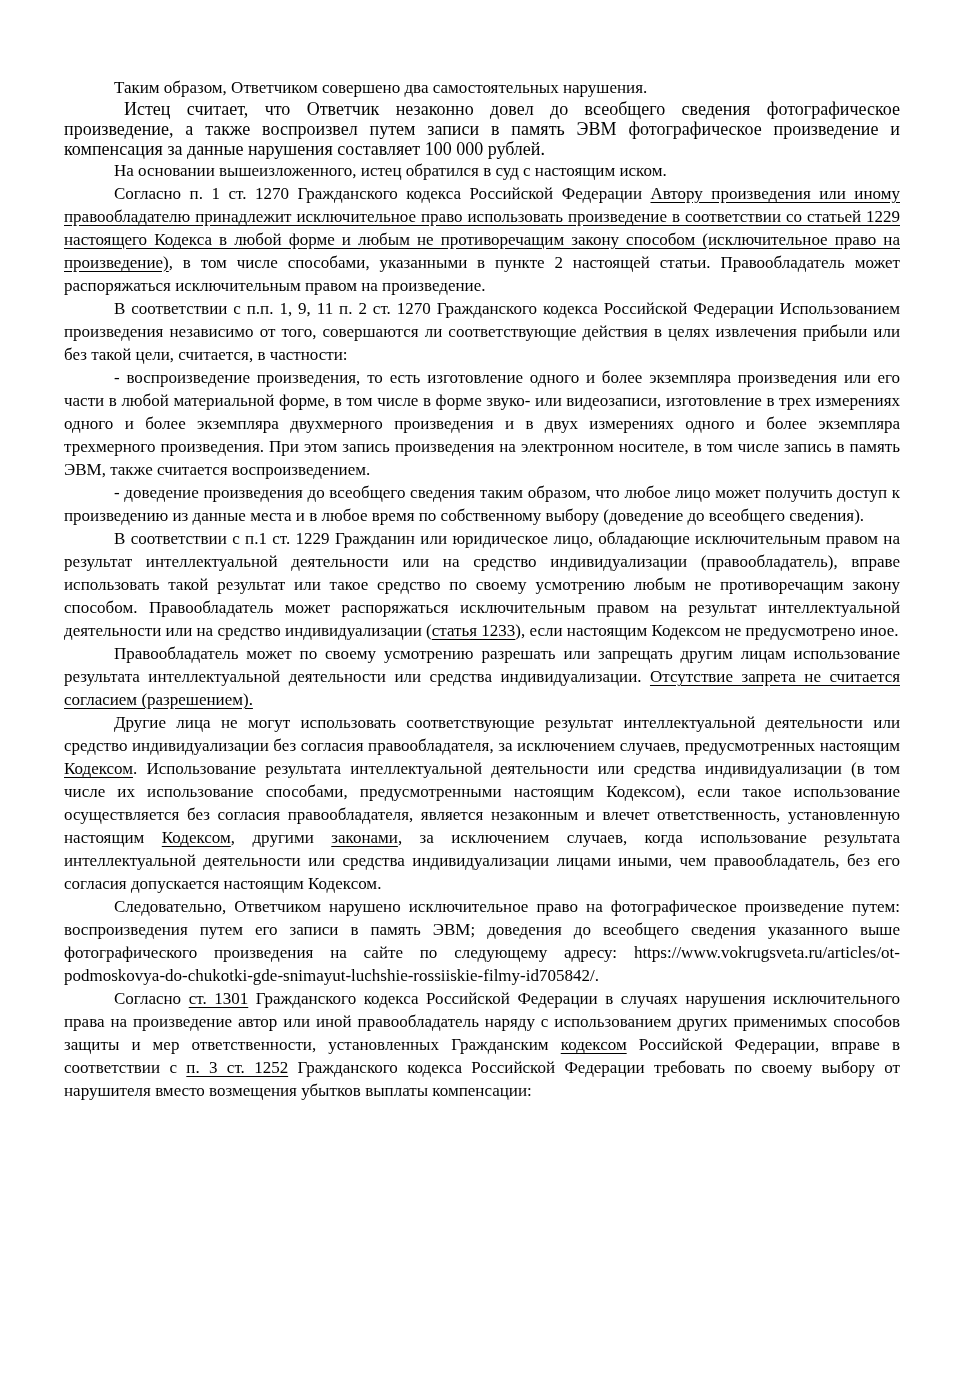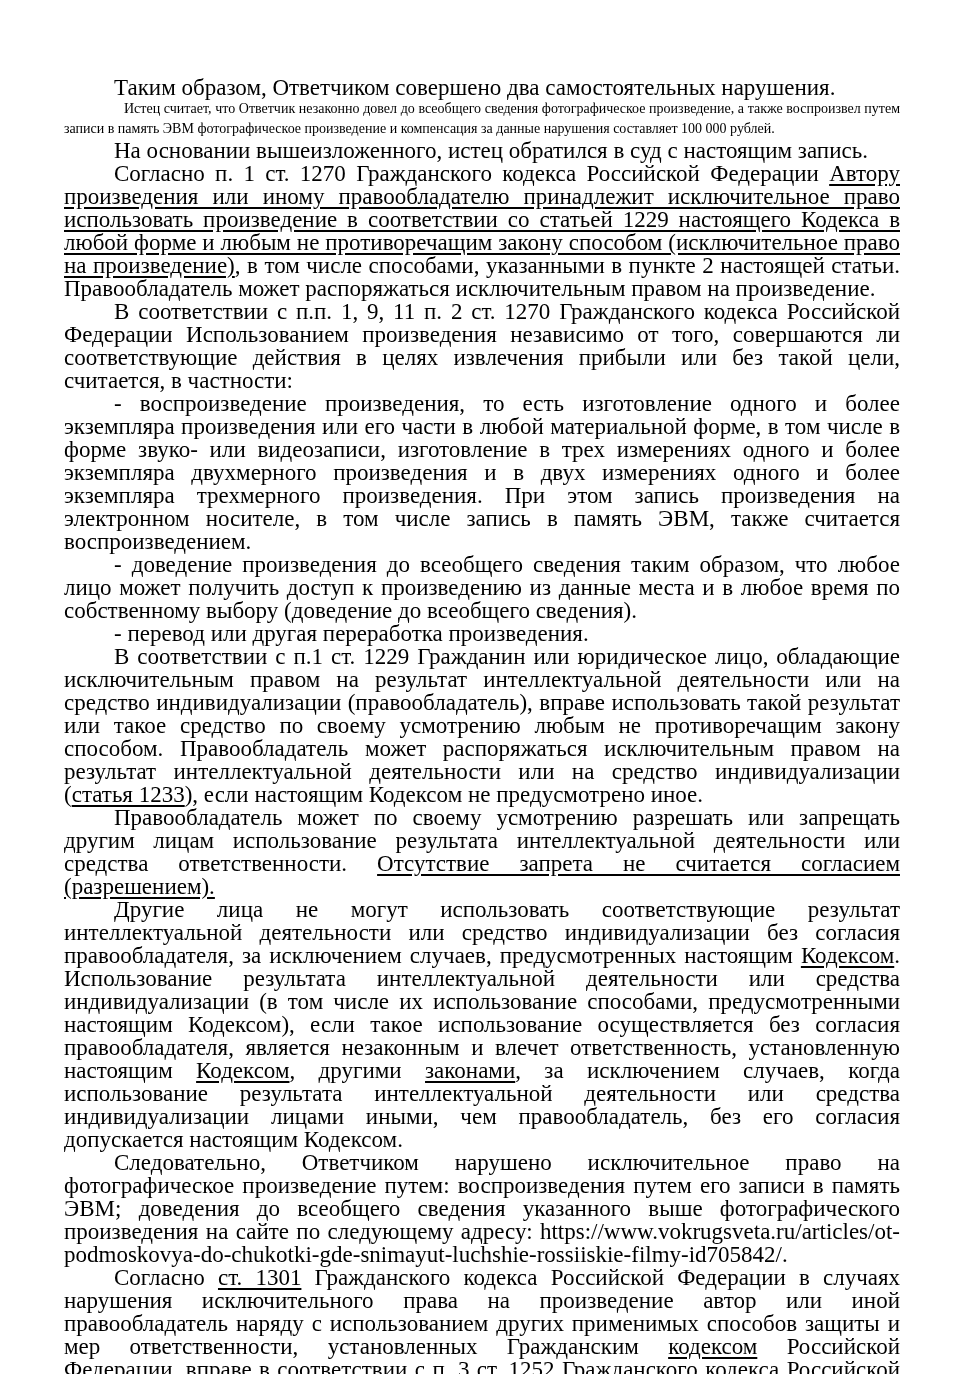--- a/index.html
+++ b/index.html
@@ -16,61 +16,60 @@
   }
   .page {
     box-sizing: border-box;
     width: 970px;
     height: 1374px;
     padding: 76px 70px 40px 64px;
   }
   p.para {
     margin: 0;
     text-align: justify;
-    font-size: 23px;
+    font-size: 17px;
     line-height: 23px;
     text-indent: 50px;
     overflow-wrap: break-word;
     hyphens: none;
   }
   p.para.small {
-    font-size: 14px;
+    font-size: 18px;
     line-height: 20px;
     text-indent: 60px;
   }
   .u {
     text-decoration: underline;
     text-underline-offset: 3px;
     font-family: Liberation Serif, serif;
   }
 </style>
 </head>
 <body>
 
 <div class="page">
 
   <p class="para"><span>Таким образом, Ответчиком совершено два самостоятельных нарушения.</span></p>
 
   <p class="para small"><span>Истец считает, что Ответчик незаконно довел до всеобщего сведения фотографическое произведение, а также воспроизвел путем записи в память ЭВМ фотографическое произведение и компенсация за данные нарушения составляет 100 000 рублей.</span></p>
 
-  <p class="para"><span>На основании вышеизложенного, истец обратился в суд с настоящим запись.</span></p>
+  <p class="para"><span>На основании вышеизложенного, истец обратился в суд с настоящим иском.</span></p>
 
   <p class="para"><span>Согласно п. 1 ст. 1270 Гражданского кодекса Российской Федерации </span><span class="u">Автору произведения или иному правообладателю принадлежит исключительное право использовать произведение в соответствии со статьей 1229 настоящего Кодекса в любой форме и любым не противоречащим закону способом (исключительное право на произведение)</span><span>, в том числе способами, указанными в пункте 2 настоящей статьи. Правообладатель может распоряжаться исключительным правом на произведение.</span></p>
 
   <p class="para"><span>В соответствии с п.п. 1, 9, 11 п. 2 ст. 1270 Гражданского кодекса Российской Федерации Использованием произведения независимо от того, совершаются ли соответствующие действия в целях извлечения прибыли или без такой цели, считается, в частности:</span></p>
 
   <p class="para"><span>- воспроизведение произведения, то есть изготовление одного и более экземпляра произведения или его части в любой материальной форме, в том числе в форме звуко- или видеозаписи, изготовление в трех измерениях одного и более экземпляра двухмерного произведения и в двух измерениях одного и более экземпляра трехмерного произведения. При этом запись произведения на электронном носителе, в том числе запись в память ЭВМ, также считается воспроизведением.</span></p>
 
   <p class="para"><span>- доведение произведения до всеобщего сведения таким образом, что любое лицо может получить доступ к произведению из данные места и в любое время по собственному выбору (доведение до всеобщего сведения).</span></p>
 
-  <p class="para"><span>- перевод или другая переработка произведения.</span></p>
 
   <p class="para"><span>В соответствии с п.1 ст. 1229 Гражданин или юридическое лицо, обладающие исключительным правом на результат интеллектуальной деятельности или на средство индивидуализации (правообладатель), вправе использовать такой результат или такое средство по своему усмотрению любым не противоречащим закону способом. Правообладатель может распоряжаться исключительным правом на результат интеллектуальной деятельности или на средство индивидуализации (</span><span class="u">статья 1233</span><span>), если настоящим Кодексом не предусмотрено иное.</span></p>
 
-  <p class="para"><span>Правообладатель может по своему усмотрению разрешать или запрещать другим лицам использование результата интеллектуальной деятельности или средства ответственности. </span><span class="u">Отсутствие запрета не считается согласием (разрешением).</span></p>
+  <p class="para"><span>Правообладатель может по своему усмотрению разрешать или запрещать другим лицам использование результата интеллектуальной деятельности или средства индивидуализации. </span><span class="u">Отсутствие запрета не считается согласием (разрешением).</span></p>
 
   <p class="para"><span>Другие лица не могут использовать соответствующие результат интеллектуальной деятельности или средство индивидуализации без согласия правообладателя, за исключением случаев, предусмотренных настоящим </span><span class="u">Кодексом</span><span>. Использование результата интеллектуальной деятельности или средства индивидуализации (в том числе их использование способами, предусмотренными настоящим Кодексом), если такое использование осуществляется без согласия правообладателя, является незаконным и влечет ответственность, установленную настоящим </span><span class="u">Кодексом</span><span>, другими </span><span class="u">законами</span><span>, за исключением случаев, когда использование результата интеллектуальной деятельности или средства индивидуализации лицами иными, чем правообладатель, без его согласия допускается настоящим Кодексом.</span></p>
 
   <p class="para"><span>Следовательно, Ответчиком нарушено исключительное право на фотографическое произведение путем: воспроизведения путем его записи в память ЭВМ; доведения до всеобщего сведения указанного выше фотографического произведения на сайте по следующему адресу: </span><span>https://www.vokrugsveta.ru/articles/ot-podmoskovya-do-chukotki-gde-snimayut-luchshie-rossiiskie-filmy-id705842/</span><span>.</span></p>
 
   <p class="para"><span>Согласно </span><span class="u">ст. 1301</span><span> Гражданского кодекса Российской Федерации в случаях нарушения исключительного права на произведение автор или иной правообладатель наряду с использованием других применимых способов защиты и мер ответственности, установленных Гражданским </span><span class="u">кодексом</span><span> Российской Федерации, вправе в соответствии с </span><span class="u">п. 3 ст. 1252</span><span> Гражданского кодекса Российской Федерации требовать по своему выбору от нарушителя вместо возмещения убытков выплаты компенсации:</span></p>
 
 </div>
 
 </body></html>

